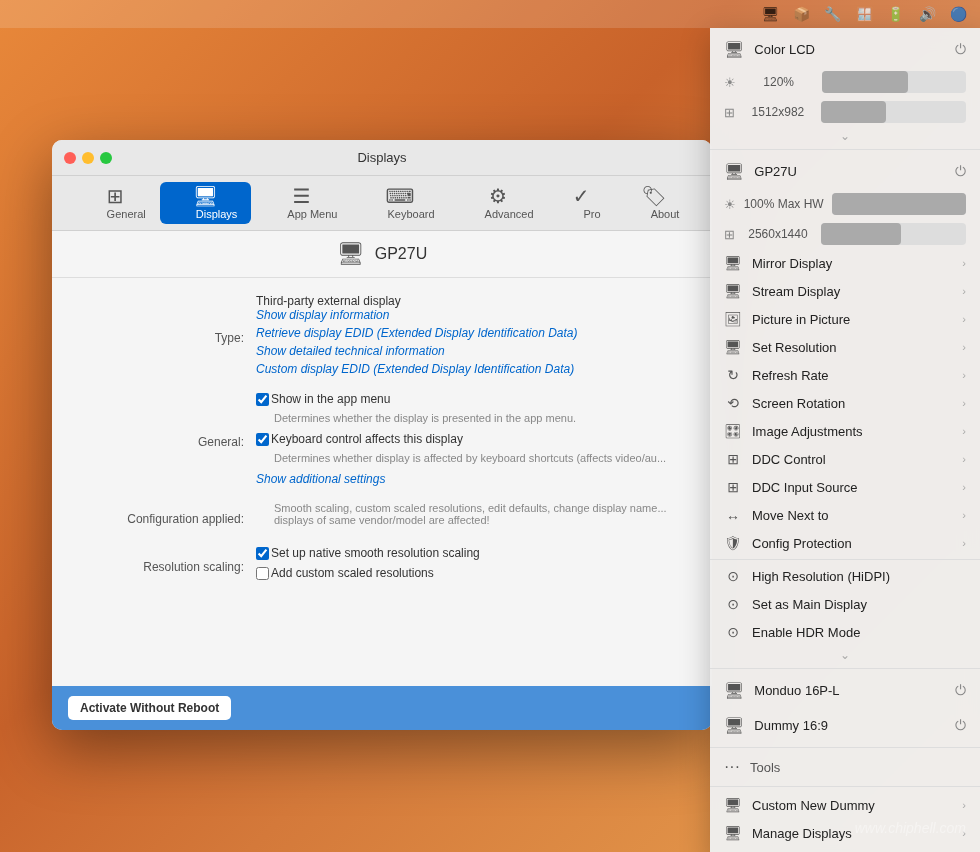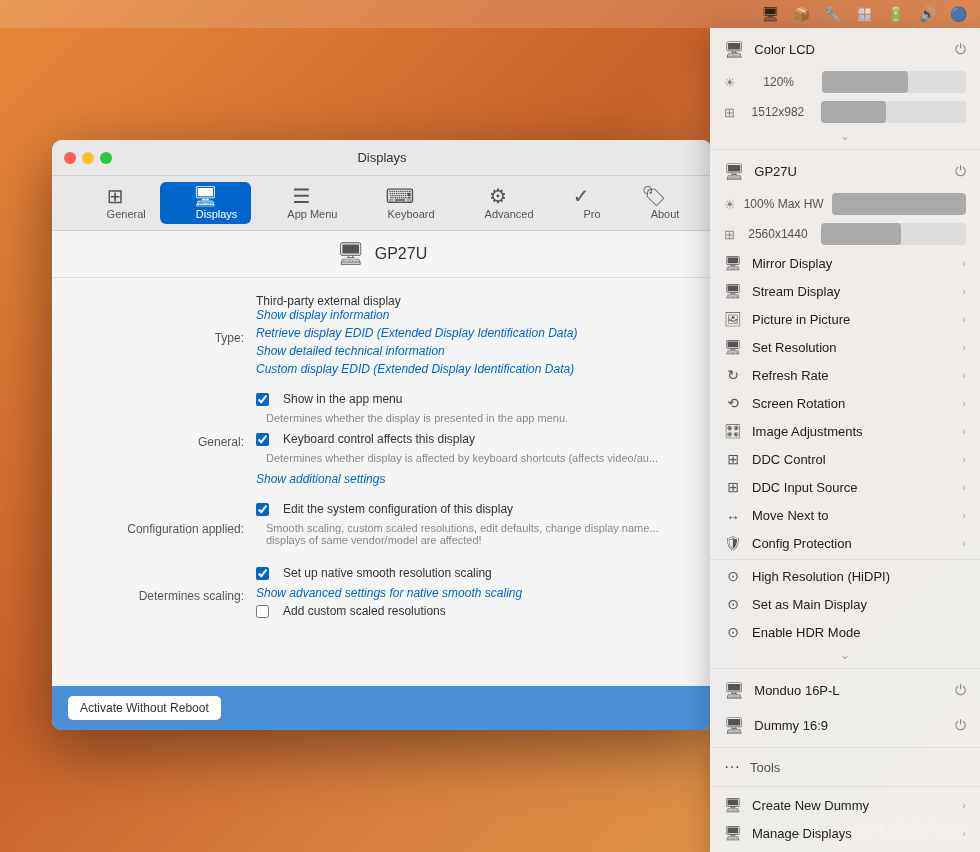--- a/index.html
+++ b/index.html
@@ -152,29 +152,29 @@
       font-size: 12px;
       color: #0066cc;
       cursor: pointer;
       display: block;
       margin-bottom: 4px;
       font-style: italic;
     }
     .checkbox-row {
       display: flex;
       align-items: flex-start;
-      gap: 14px;
+      gap: 2px;
       margin-bottom: 6px;
     }
     .checkbox-row input[type=checkbox] {
       margin-top: 1px;
       accent-color: #0066cc;
     }
     .checkbox-label { font-size: 12px; color: #333; }
-    .sub-text { font-size: 11px; color: #888; margin-left: 10px; margin-bottom: 8px; }
+    .sub-text { font-size: 11px; color: #888; margin-left: 18px; margin-bottom: 8px; }
 
     
     .bottom-bar {
       background: #4a90d9;
       padding: 10px 16px;
       display: flex;
       align-items: center;
       justify-content: space-between;
       gap: 10px;
     }
@@ -186,21 +186,21 @@
       gap: 6px;
     }
     .activate-btn {
       background: white;
       border: none;
       border-radius: 5px;
       padding: 5px 12px;
       font-size: 12px;
       color: #333;
       cursor: pointer;
-      font-weight: 400;
+      font-weight: 700;
     }
 
     
     .dropdown-panel {
       position: absolute;
       top: 28px;
       right: 0;
       width: 270px;
       background: rgba(240,240,240,0.97);
       border-radius: 0 0 8px 8px;
@@ -385,36 +385,31 @@
           <span class="checkbox-label">Keyboard control affects this display</span>
         </div>
         <div class="sub-text">Determines whether display is affected by keyboard shortcuts (affects video/au...</div>
         <span class="link-text">Show additional settings</span>
       </div>
     </div>
 
     <div class="field-row">
       <span class="field-label">Configuration applied:</span>
       <div class="field-value">
-        <div class="checkbox-row">
-          <input type="checkbox" checked="" style="">
-          <span class="checkbox-label">Edit the system configuration of this display</span>
-        </div>
         <div class="sub-text">Smooth scaling, custom scaled resolutions, edit defaults, change display name... displays of same vendor/model are affected!</div>
       </div>
     </div>
 
     <div class="field-row">
-      <span class="field-label">Determines scaling:</span>
+      <span class="field-label">Resolution scaling:</span>
       <div class="field-value">
         <div class="checkbox-row">
           <input type="checkbox" checked="" style="">
           <span class="checkbox-label">Set up native smooth resolution scaling</span>
         </div>
-        <span class="link-text">Show advanced settings for native smooth scaling</span>
         <div class="checkbox-row">
           <input type="checkbox" style="">
           <span class="checkbox-label">Add custom scaled resolutions</span>
         </div>
       </div>
     </div>
   </div>
 
   <div class="bottom-bar">
     <button class="activate-btn">Activate Without Reboot</button>
@@ -556,21 +551,21 @@
   <div class="dp-section">
     <div class="dp-tools-row">
       <span class="dp-tools-icon">···</span>
       <span class="dp-tools-label">Tools</span>
     </div>
   </div>
 
   <div class="dp-section">
     <div class="dp-menu-item">
       <span class="dp-menu-icon">🖥</span>
-      <span class="dp-menu-label">Create New Dummy</span>
+      <span class="dp-menu-label">Custom New Dummy</span>
       <span class="dp-menu-arrow">›</span>
     </div>
     <div class="dp-menu-item">
       <span class="dp-menu-icon">🖥</span>
       <span class="dp-menu-label">Manage Displays</span>
       <span class="dp-menu-arrow">›</span>
     </div>
     <div class="dp-menu-item">
       
       

